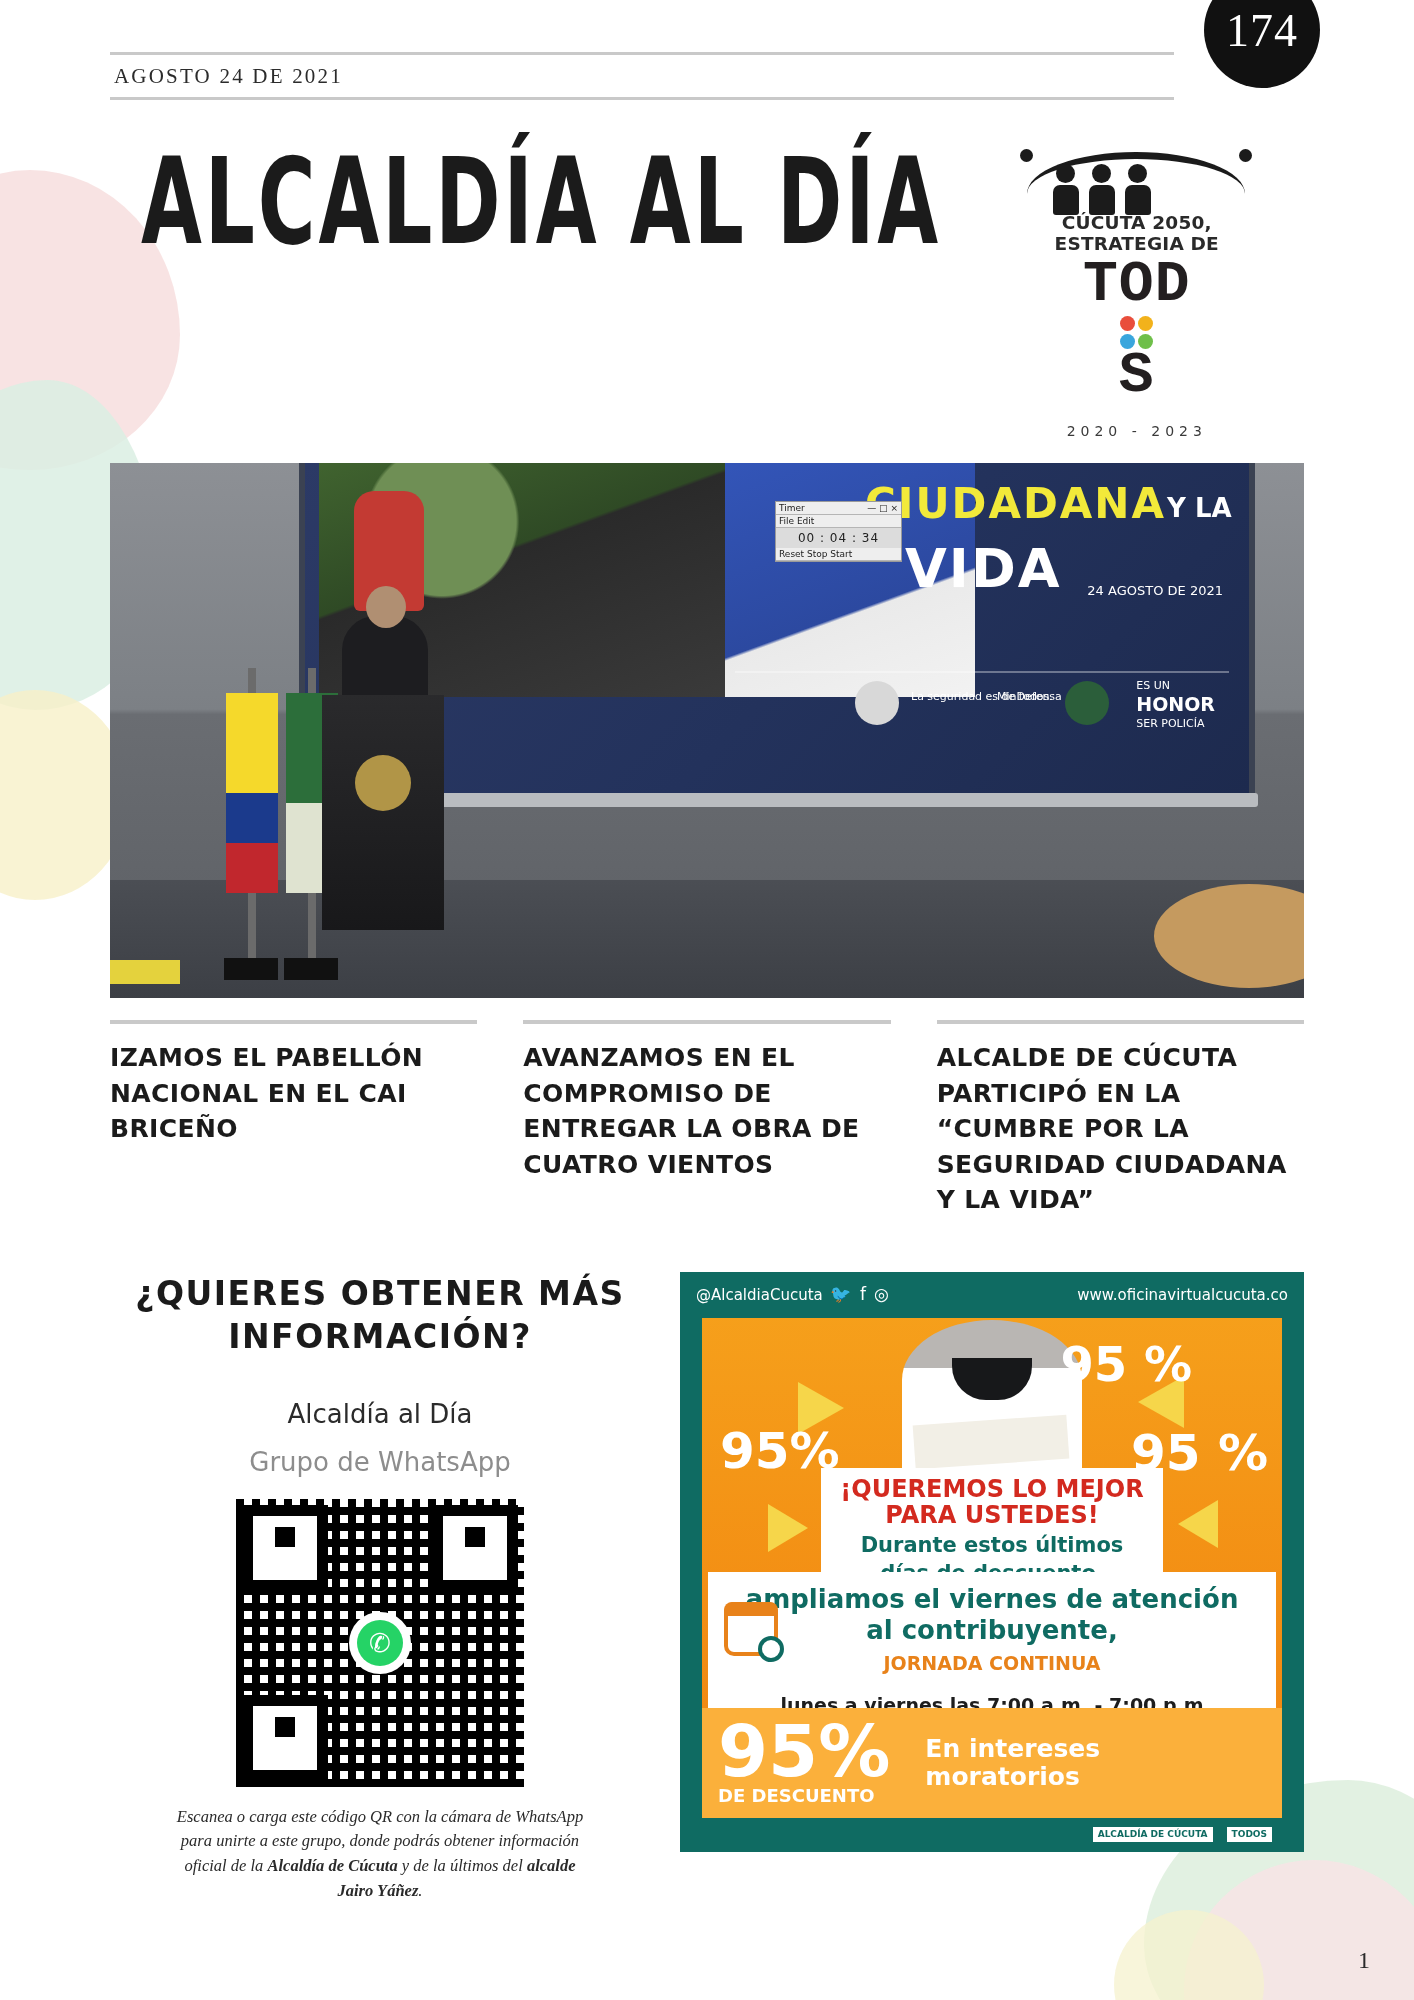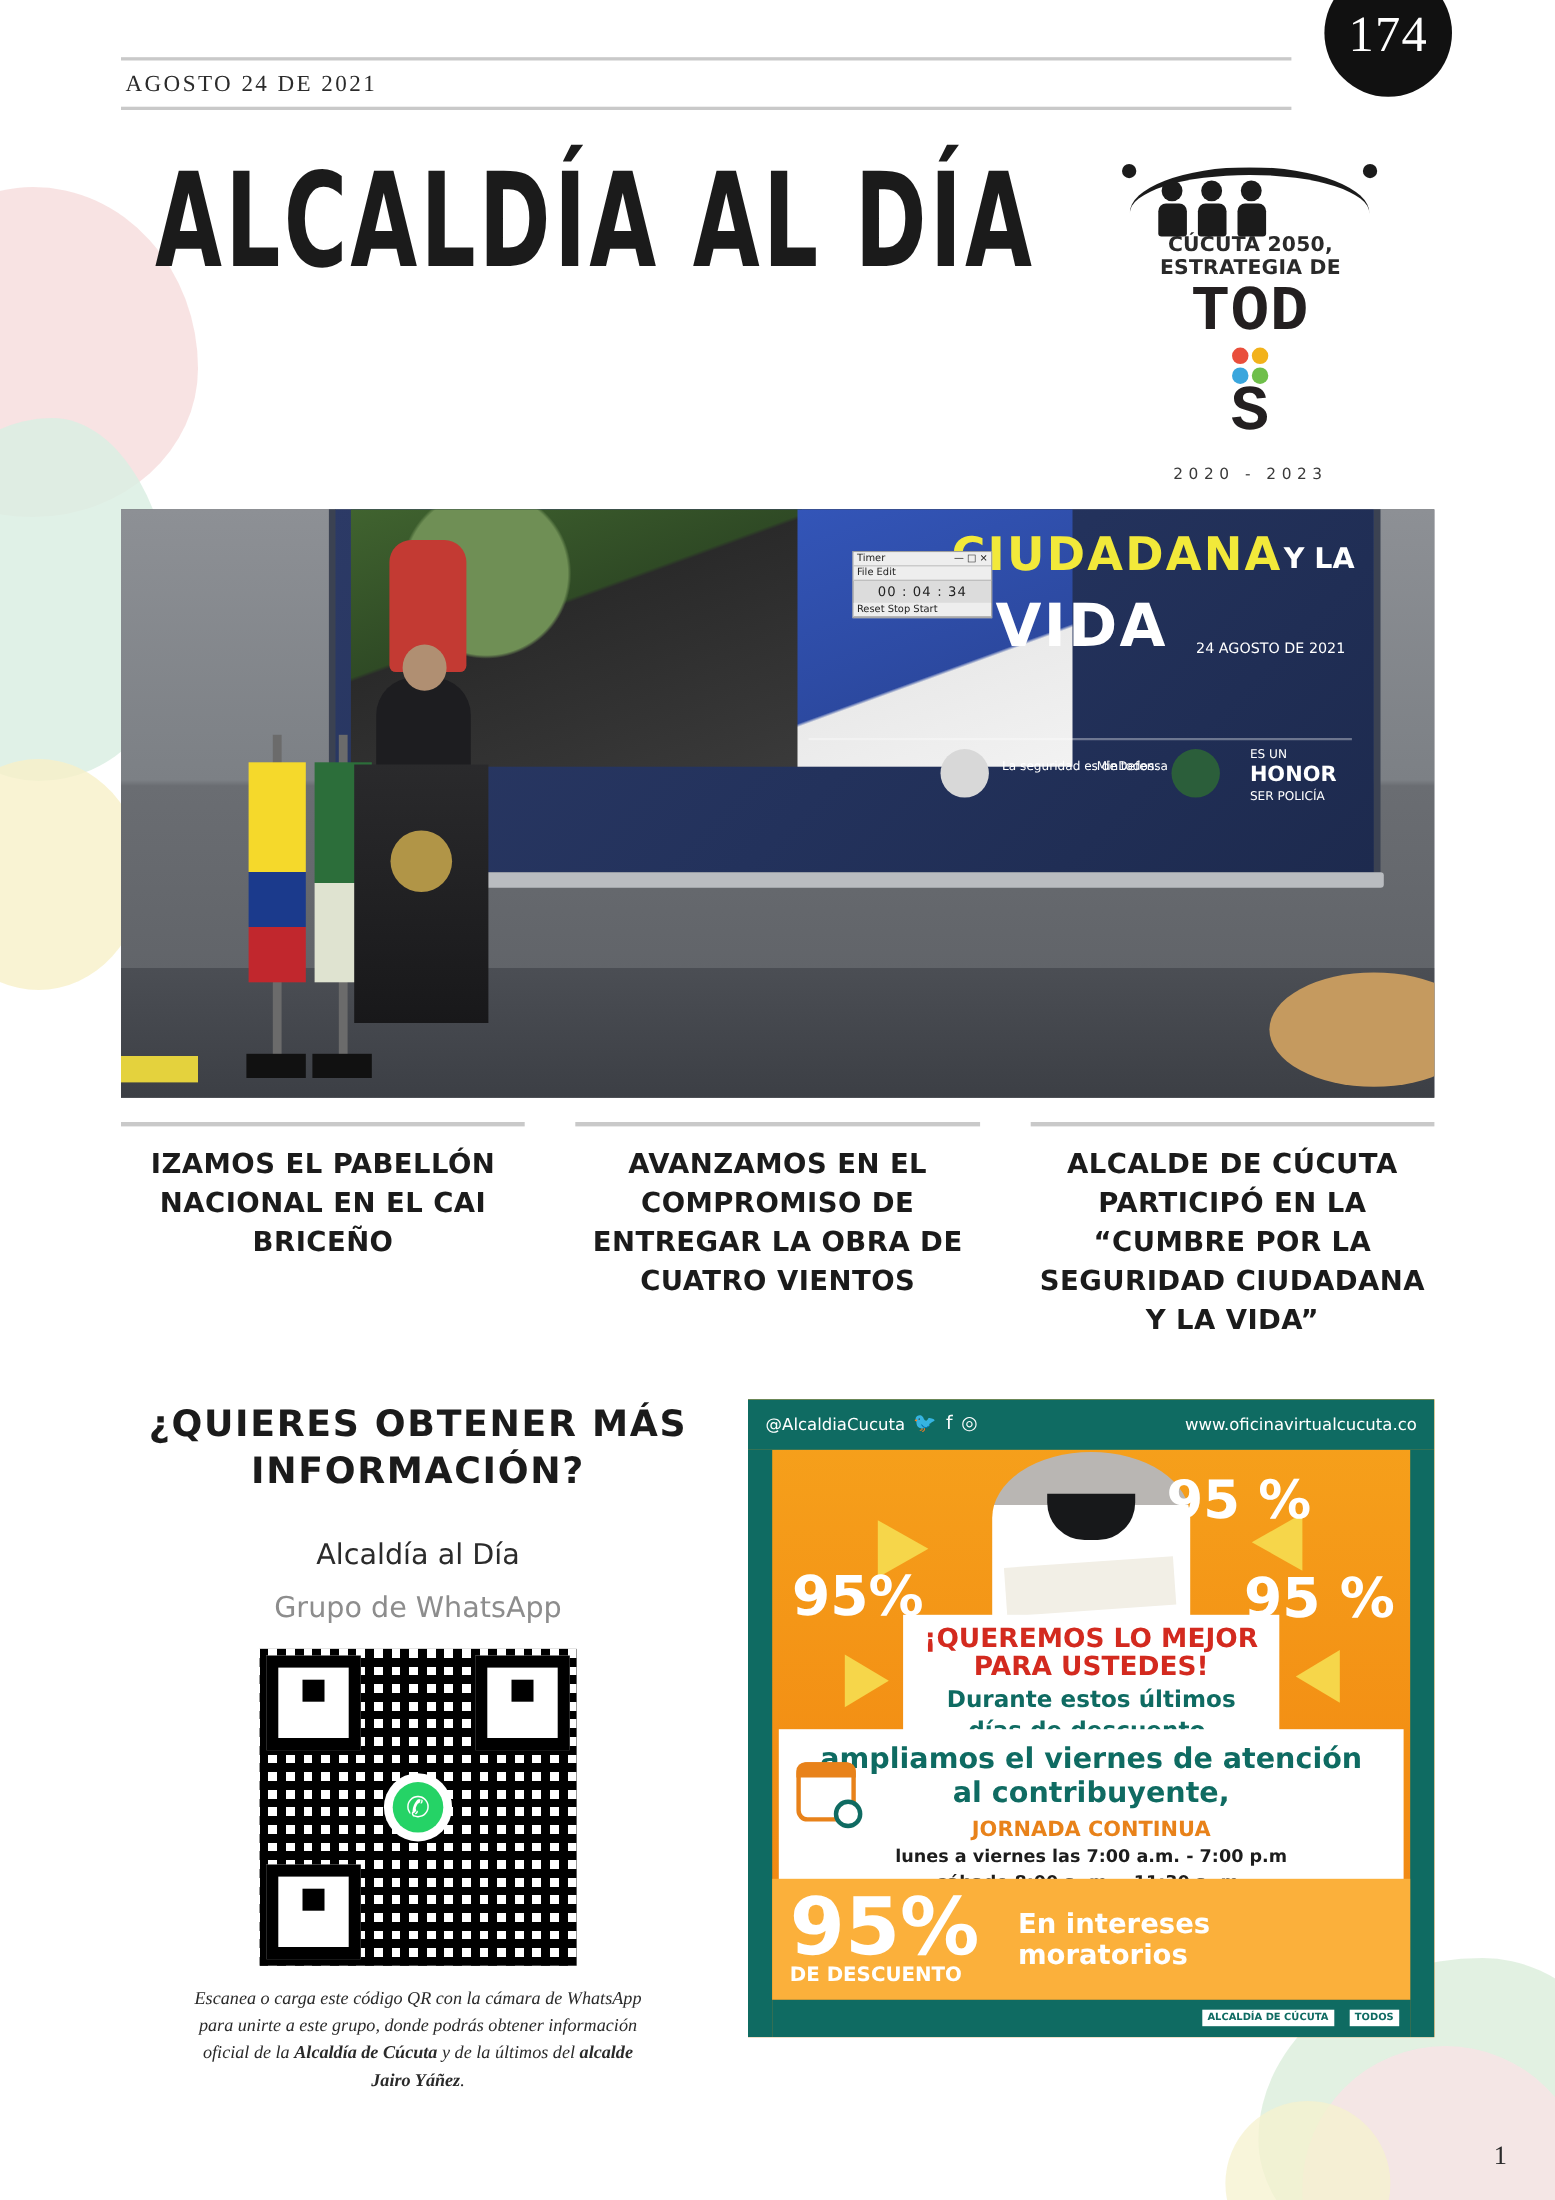--- a/index.html
+++ b/index.html
@@ -517,21 +517,20 @@
     font-size: 22px;
     letter-spacing: 3px;
     color: #555555;
     padding-left: 4px;
   }
   .headlines {
     display: grid;
     grid-template-columns: 1fr 1fr 1fr;
     gap: 46px;
     margin-top: 22px;
-    text-align: center;
   }
   .headline {
     border-top: 4px solid #c9c9c9;
     padding-top: 16px;
   }
   .headline-text {
     font-family: "DejaVu Sans", sans-serif;
     font-weight: bold;
     font-size: 25px;
     line-height: 1.42;
@@ -791,22 +790,22 @@
     font-family: "DejaVu Sans", sans-serif;
     font-weight: bold;
     color: #e8821a;
     font-size: 19px;
     margin-top: 6px;
   }
   .flyer-white .h3 {
     font-family: "DejaVu Sans", sans-serif;
     font-weight: bold;
     color: #1d1d1d;
-    font-size: 16px;
-    margin-top: 4px;
+    font-size: 19px;
+    margin-top: 20px;
   }
   .flyer-cal {
     position: absolute;
     left: 16px;
     top: 30px;
     width: 54px;
     height: 54px;
     border: 4px solid #e8821a;
     border-radius: 10px;
     box-sizing: border-box;

